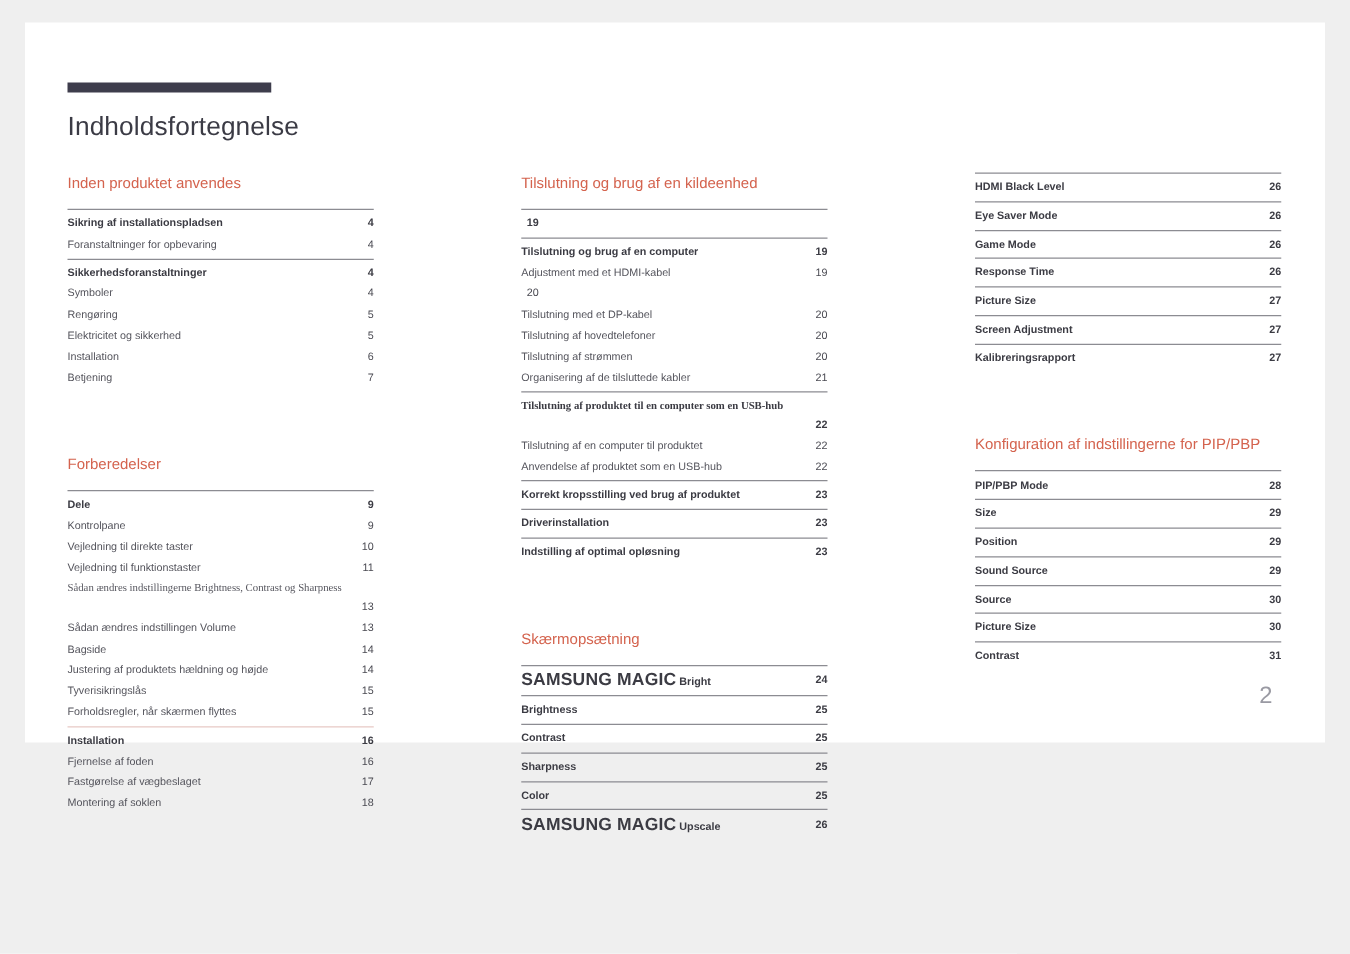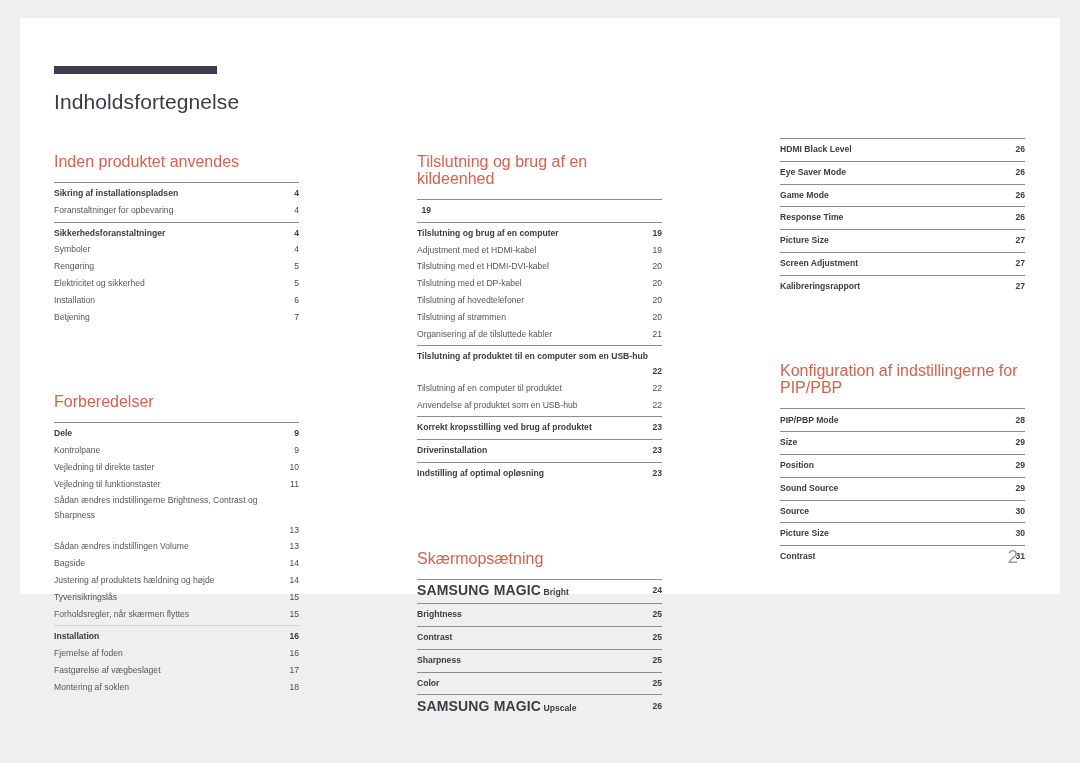--- a/index.html
+++ b/index.html
@@ -50,25 +50,25 @@
   }
   .col {
     width: 245px;
     margin-right: 118px;
   }
   .col:last-child { margin-right: 0; }
 
   .section { margin-bottom: 0; }
   .section-head {
     color: #d4634e;
-    font-size: 16px;
+    font-size: 12px;
     font-weight: 400;
     line-height: 17px;
     margin-bottom: 12px;
-    margin-top: 15px;
+    margin-top: 0;
   }
   .group {
     border-top: 1px solid #8c8c92;
     padding-top: 2px;
     padding-bottom: 3px;
   }
   .group.rose { border-top: 1px solid #e8c9c5; }
 
   .entry {
     display: flex;
@@ -99,20 +99,21 @@
   .entry.lvl1 .pg {
     font-weight: 700;
     color: #3b3b43;
   }
   .entry.wrap {
     display: block;
   }
   .entry.wrap .label {
     display: block;
     padding-right: 0;
+    font-family: Liberation Serif, serif;
   }
   .entry.wrap .pg {
     display: block;
     text-align: right;
   }
   .smallcaps {
     font-size: 14px;
     letter-spacing: 0.15px;
   }
   .gap-lg { height: 50px; }
@@ -252,21 +253,20 @@
           <div class="group">
             <div class="entry lvl1">
               <span class="label">Tilslutning og brug af en computer</span>
               <span class="pg">19</span>
             </div>
             <div class="entry lvl2">
               <span class="label">Adjustment med et HDMI-kabel</span>
               <span class="pg">19</span>
             </div>
             <div class="entry lvl2">
-              <span class="label">Tilslutning med et HDMI-DVI-kabel</span>
               <span class="pg">20</span>
             </div>
             <div class="entry lvl2">
               <span class="label">Tilslutning med et DP-kabel</span>
               <span class="pg">20</span>
             </div>
             <div class="entry lvl2">
               <span class="label">Tilslutning af hovedtelefoner</span>
               <span class="pg">20</span>
             </div>

